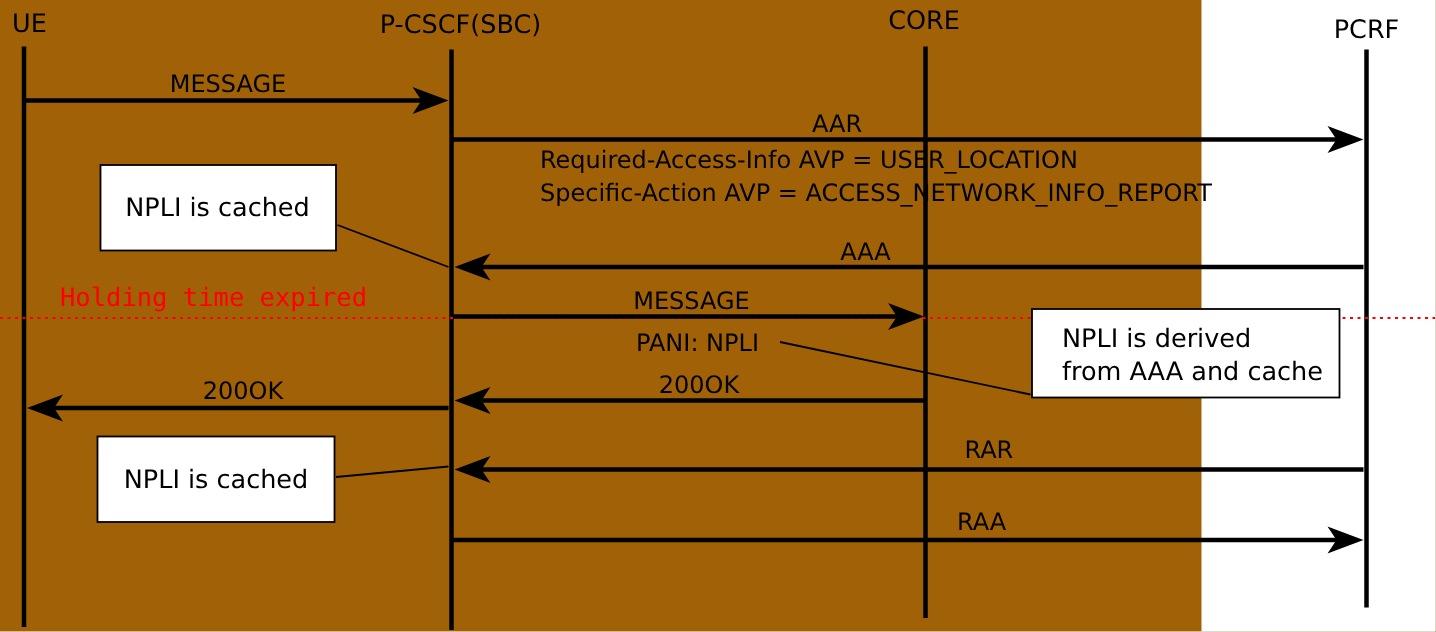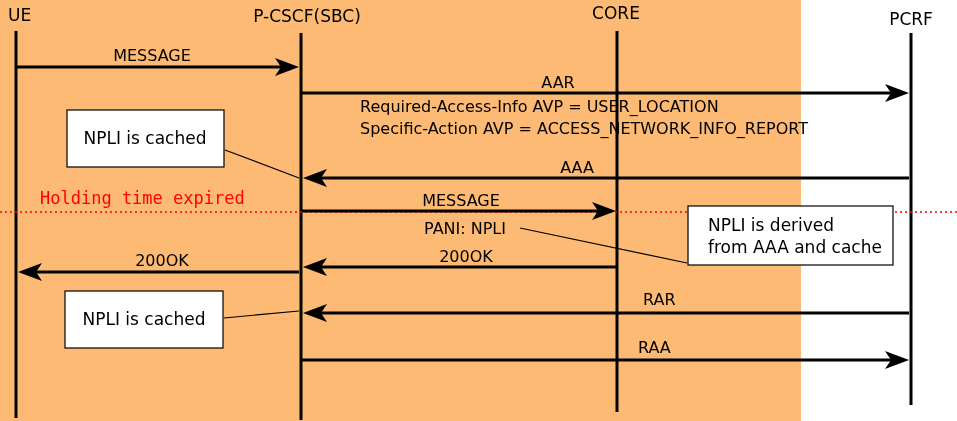--- a/index.html
+++ b/index.html
@@ -4,21 +4,21 @@
 <style>
   html, body {
     margin: 0;
     padding: 0;
     background: #ffffff;
   }
   .canvas {
     position: relative;
     width: 801px;
     height: 421px;
-    background: #fdba74;
+    background: #a16207;
     font-family: "DejaVu Sans", "Liberation Sans", sans-serif;
   }
   svg text {
     font-family: "DejaVu Sans", "Liberation Sans", sans-serif;
     font-size: 17px;
     fill: #000000;
   }
   svg text.msg {
     font-size: 16px;
   }

